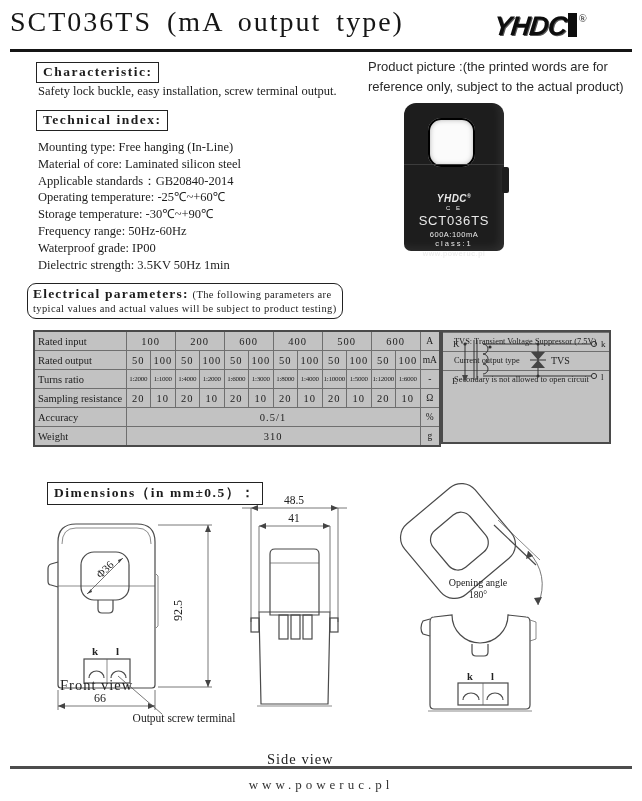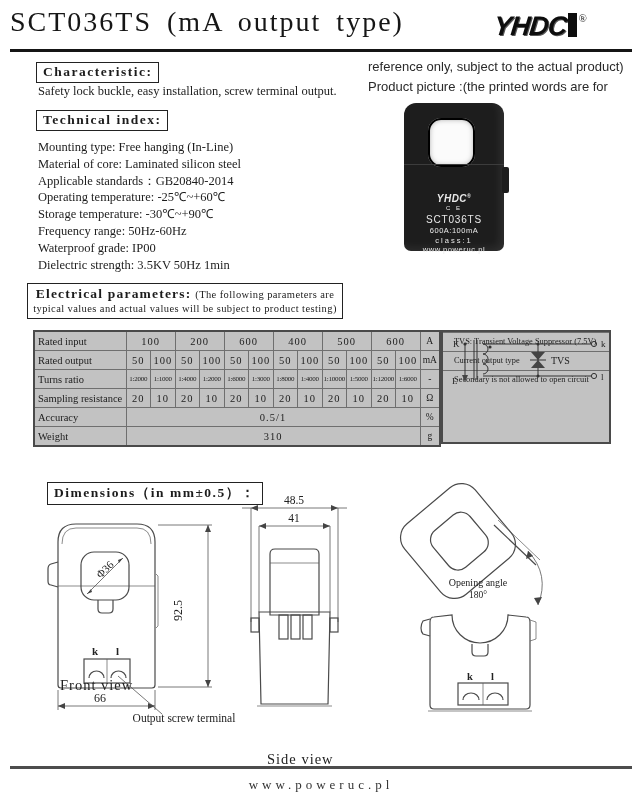--- a/index.html
+++ b/index.html
@@ -21,42 +21,42 @@
   .logo-box span{
     position:absolute;left:1px;top:11px;color:#fff;font-size:5px;font-family:"Liberation Sans",sans-serif;
     transform:rotate(90deg);transform-origin:0 0;letter-spacing:1px;
   }
   .logo-reg{font-size:11px;margin-left:2px;line-height:1;}
   .hrule{left:10px;top:49px;width:622px;height:3px;background:#151515;}
   .frule{left:10px;top:766px;width:622px;height:3px;background:#4d4d4d;}
   
   .box{
     display:inline-block;border:1px solid #222;padding:1px 6px 2px;
-    font-weight:bold;font-size:13.5px;letter-spacing:1.5px;background:#fff;white-space:nowrap;text-align:center;
+    font-weight:bold;font-size:13.5px;letter-spacing:1.5px;background:#fff;white-space:nowrap;
   }
   .char-box{left:36px;top:62px;}
   .char-text{left:38px;top:84px;font-size:12.5px;}
   .note{left:368px;top:57px;width:262px;font-family:"Liberation Sans",sans-serif;font-size:13px;line-height:20px;color:#2a2a2a;}
   .tech-box{left:36px;top:110px;}
   .tech-list{left:38px;top:139px;font-size:12.5px;line-height:16.8px;}
   
   .photo{left:404px;top:103px;width:100px;height:148px;background:#1d1d1d;border-radius:12px 12px 7px 7px;box-shadow:inset -4px -3px 8px rgba(255,255,255,.08);}
   .photo .hole{position:absolute;left:24px;top:15px;width:47px;height:49px;background:#fbfbfb;border-radius:13px;box-shadow:inset 0 0 0 2px #000,inset 0 0 6px rgba(0,0,0,.55);}
   .photo .seam{position:absolute;left:0;top:61px;width:100%;height:1px;background:#3c3c3c;}
   .photo .latch{position:absolute;right:-5px;top:64px;width:7px;height:26px;background:#1d1d1d;border-radius:2px;}
   .photo .ptext{position:absolute;left:0;top:89px;width:100%;text-align:center;color:#e9e9e9;font-family:"Liberation Sans",sans-serif;line-height:1.3;}
   .p-logo{font-weight:bold;font-style:italic;font-size:10px;letter-spacing:.5px;}
   .p-logo sup{font-size:5px;}
   .p-ce{font-size:6px;letter-spacing:2px;}
-  .p-model{font-size:10px;letter-spacing:.8px;}
+  .p-model{font-size:13px;letter-spacing:.8px;}
   .p-rating{font-size:7.5px;letter-spacing:.5px;}
   .p-class{font-size:7.5px;letter-spacing:2px;}
   .p-site{font-size:7.5px;letter-spacing:.6px;}
   
-  .elec-box{left:27px;top:283px;width:304px;white-space:normal;letter-spacing:.4px;line-height:13px;padding:3px 5px;}
+  .elec-box{left:27px;top:283px;width:304px;white-space:normal;letter-spacing:.4px;line-height:13px;padding:3px 5px;border-radius:9px;}
   .elec-box .eb-title{font-weight:bold;font-size:13.5px;letter-spacing:1.2px;}
   .elec-box .eb-note{font-weight:normal;font-size:10.5px;}
   table.params{
     left:33px;top:330px;position:absolute;border-collapse:collapse;table-layout:fixed;
     width:406px;background:#c2c2c2;border:2px solid #4a4a4a;
   }
   table.params td{border:1px solid #6f6f6f;height:18px;padding:0;overflow:hidden;white-space:nowrap;}
   table.params td.lbl{font-size:10.5px;text-align:left;padding-left:3px;margin-top:24px;}
   table.params td.val{font-size:10.5px;text-align:center;letter-spacing:1px;}
   table.params td.val.small{font-size:7px;letter-spacing:-.2px;}
@@ -89,22 +89,22 @@
         <span>1992</span>
       </div>
     <div class="logo-reg">®</div>
   </div>
   <div class="abs hrule"></div>
 
   <div class="abs box char-box">Characteristic:</div>
   <div class="abs char-text">Safety lock buckle, easy installation, screw terminal output.</div>
 
   <div class="abs note">
+    <div>Product picture :(the printed words are for</div>
     <div>reference only, subject to the actual product)</div>
-    <div>Product picture :(the printed words are for</div>
   </div>
 
   <div class="abs box tech-box">Technical index:</div>
   <div class="abs tech-list">
     <div>Mounting type: Free hanging (In-Line)</div>
     <div>Material of core: Laminated silicon steel</div>
     <div>Applicable standards：GB20840-2014</div>
     <div>Operating temperature:  -25℃~+60℃</div>
     <div>Storage temperature:  -30℃~+90℃</div>
     <div>Frequency range:  50Hz-60Hz</div>

